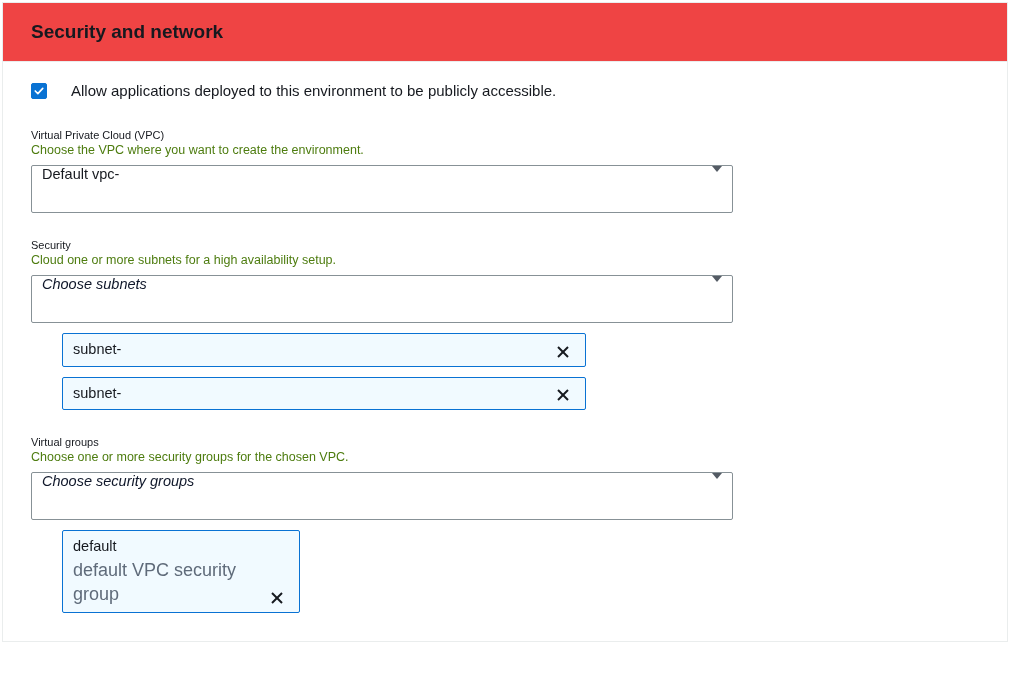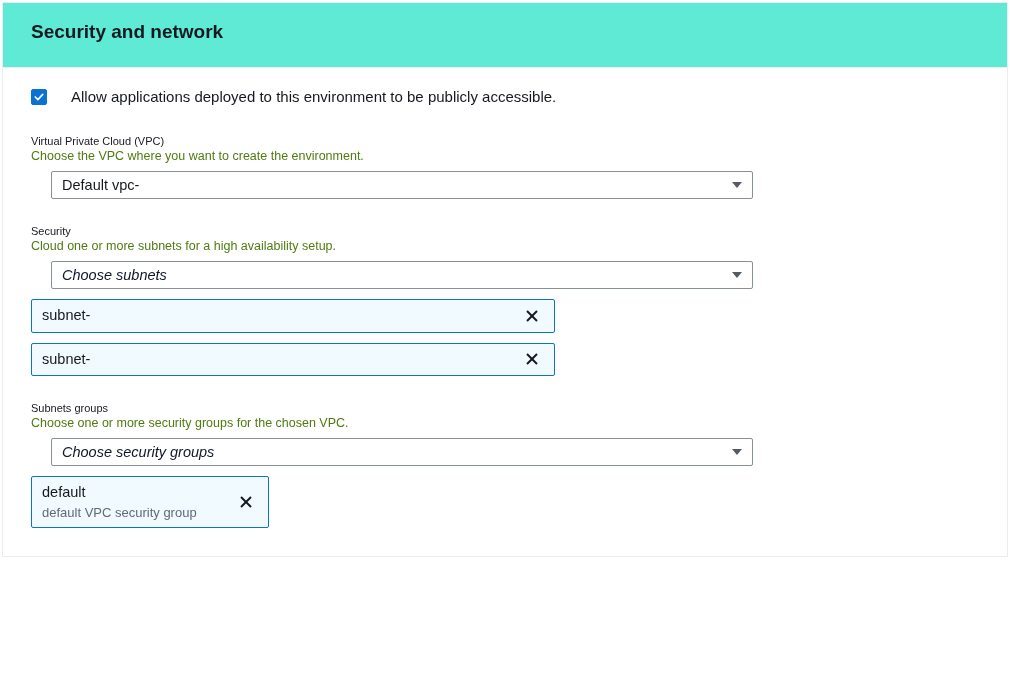--- a/index.html
+++ b/index.html
@@ -9,23 +9,23 @@
       color: #16191f;
       font-size: 14px;
     }
     .panel {
       border: 1px solid #eaeded;
       margin: 2px;
       background: #fff;
       width: 1006px;
     }
     .panel-header {
-      padding: 18px 28px 24px 28px;
+      padding: 18px 28px 18px 28px;
       border-bottom: 1px solid #eaeded;
-      background: #5eead4;
+      background: #ef4444;
     }
     .panel-title {
       font-size: 19px;
       font-weight: 700;
       color: #16191f;
     }
     .panel-body {
       padding: 20px 28px 28px 28px;
     }
     .checkbox-row {
@@ -47,30 +47,29 @@
       cursor: pointer;
     }
     .checkbox svg { width: 12px; height: 12px; }
     .checkbox-label { font-size: 15px; color: #16191f; }
     .field { margin-bottom: 26px; }
     .field:last-child { margin-bottom: 0; }
     .field-label { font-size: 11px; color: #16191f; margin-bottom: 2px; }
     .field-help { font-size: 12.5px; color: #4d7c0f; margin-bottom: 8px; }
     .select {
       width: 702px;
-      height: 28px;
+      height: 48px;
       border: 1px solid #879196;
       border-radius: 2px;
       background: #fff;
       display: flex;
-      align-items: center;
+      align-items: flex-start;
       justify-content: space-between;
       padding: 0 10px 0 10px;
       cursor: pointer;
-      margin-left: 20px;
     }
     .select-text { font-size: 14.5px; color: #16191f; }
     .select-placeholder { color: #0f172a; font-style: italic; }
     .caret {
       width: 0; height: 0;
       border-left: 5px solid transparent;
       border-right: 5px solid transparent;
       border-top: 6px solid #545b64;
     }
     .tokens {
@@ -78,32 +77,33 @@
       display: flex;
       flex-direction: column;
       gap: 10px;
     }
     .token {
       width: 524px;
       border: 1px solid #0972d3;
       background: #f1faff;
       border-radius: 2px;
       display: flex;
-      align-items: center;
+      align-items: flex-end;
       padding: 6px 8px 6px 10px;
+      margin-left: 31px;
     }
     .token.compact { width: 238px; }
     .token-content {
       flex: 1;
       display: flex;
       flex-direction: column;
       justify-content: center;
     }
     .token-title { font-size: 14.5px; color: #16191f; line-height: 1.35; }
-    .token-sub { font-size: 13px; color: #5f6b7a; line-height: 1.35; margin-top: 1px; }
+    .token-sub { font-size: 18px; color: #5f6b7a; line-height: 1.35; margin-top: 1px; }
     .token-close {
       display: flex;
       align-items: center;
       justify-content: center;
       width: 28px;
       cursor: pointer;
       color: #16191f;
     }
     .token-close svg { width: 16px; height: 16px; stroke: #16191f; stroke-width: 2; }
   </style>
@@ -161,21 +161,21 @@
             <svg viewBox="0 0 16 16">
               <line x1="3" y1="3" x2="13" y2="13"></line>
                 <line x1="13" y1="3" x2="3" y2="13"></line>
             </svg>
           </span>
         </div>
       </div>
     </div>
 
     <div class="field">
-      <div class="field-label">Subnets groups</div>
+      <div class="field-label">Virtual groups</div>
       <div class="field-help">Choose one or more security groups for the chosen VPC.</div>
       <div class="select">
         <span class="select-text select-placeholder">Choose security groups</span>
         <span class="caret"></span>
       </div>
       <div class="tokens">
         <div class="token compact">
           <div class="token-content">
             <span class="token-title">default</span>
             <span class="token-sub">default VPC security group</span>

